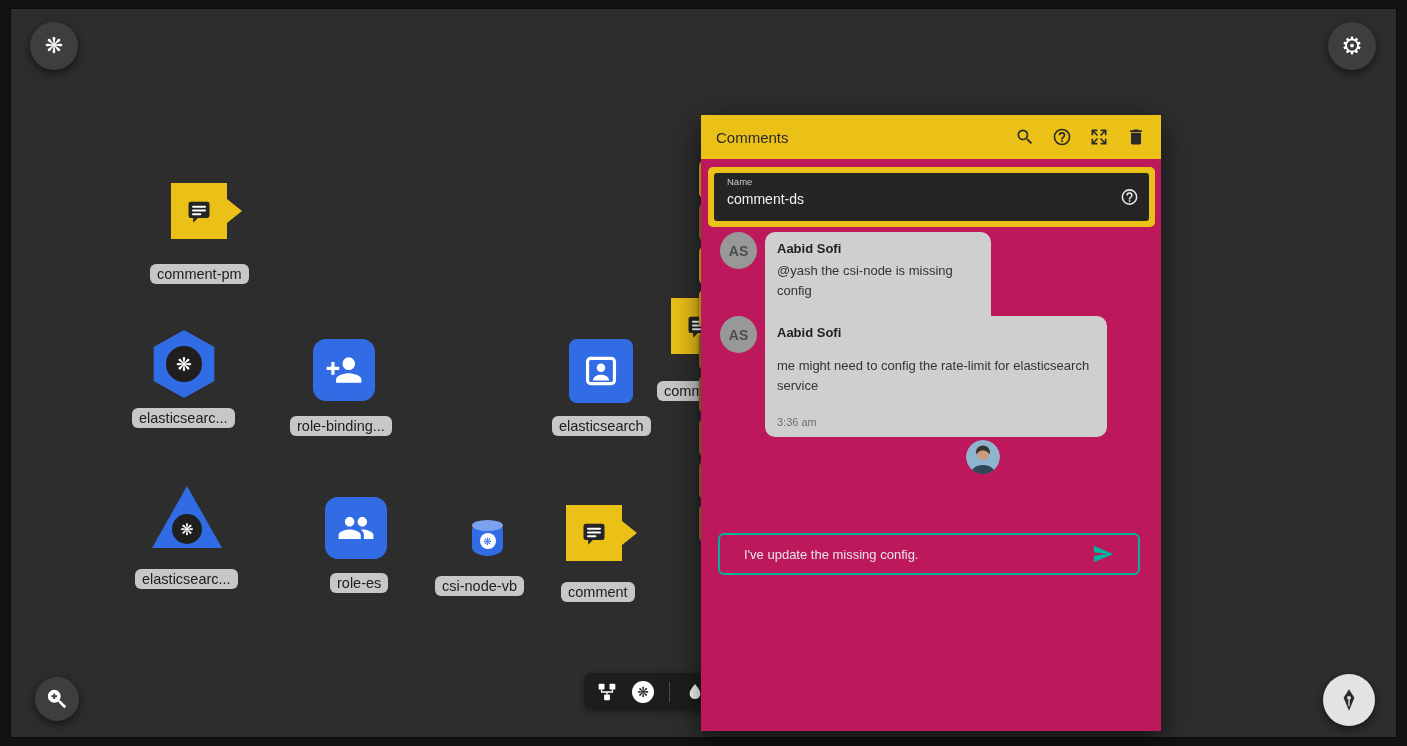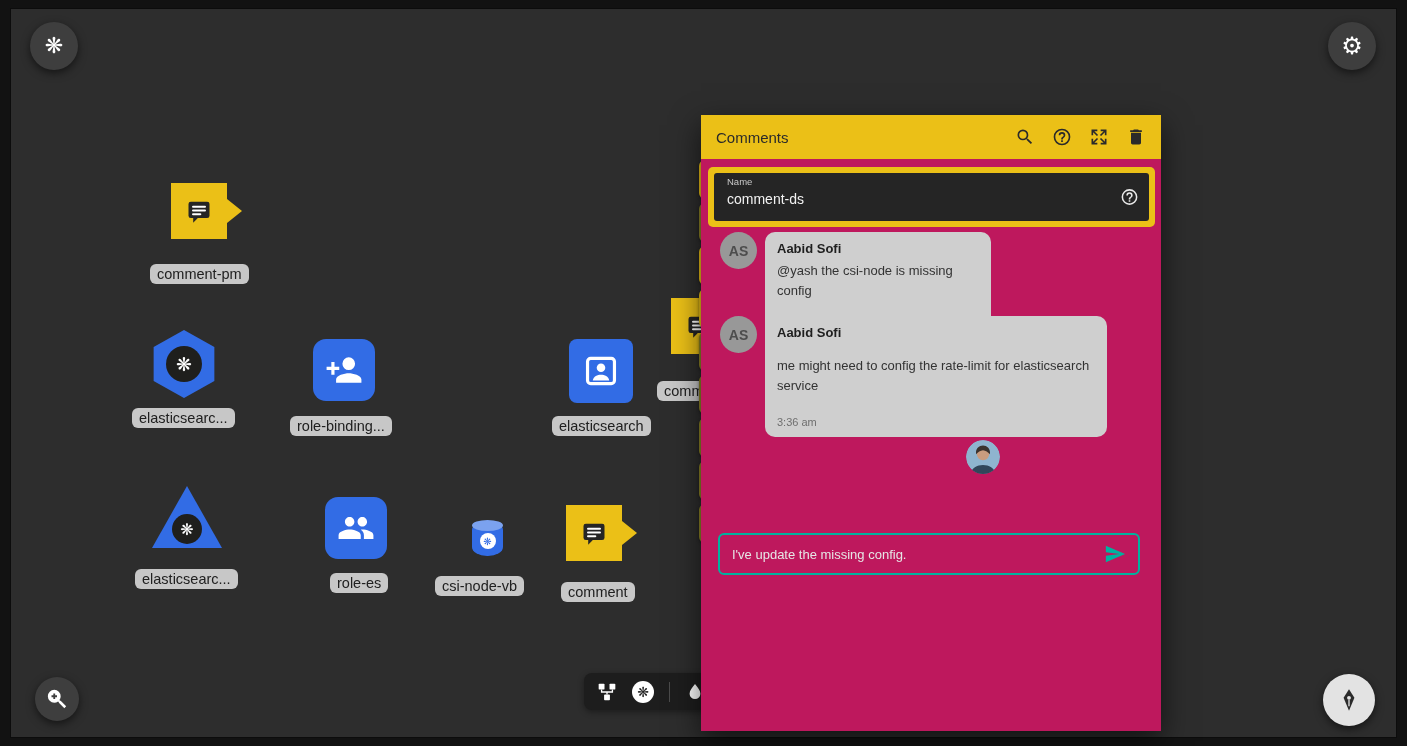--- a/index.html
+++ b/index.html
@@ -81,21 +81,21 @@
   .b2 .author{margin-bottom:16px;}
   .mtext{font-size:13px;color:#333;line-height:1.5;}
   .mtime{font-size:11px;color:#6f6f6f;margin-top:21px;}
   .bubble-dark{background:#3b4a52;width:132px;border-radius:10px;padding:8px 10px;}
   .bubble-dark .author{color:#fff;font-size:12.5px;margin-bottom:3px;}
   .bubble-dark .mtext{color:#cfd9de;font-size:12.5px;}
   .bubble-dark .mtime{color:#93a1a8;text-align:right;margin-top:3px;}
   .photo-avatar{width:34px;height:34px;border-radius:50%;overflow:hidden;flex:0 0 auto;}
 
   .chat-input{position:absolute;left:17px;top:418px;width:422px;height:42px;border:2px solid var(--teal);border-radius:6px;
-    display:flex;align-items:center;padding:0 12px;}
+    display:flex;align-items:center;padding:0 24px;}
   .chat-text{flex:1;background:transparent;border:0;outline:0;color:#e6e6e6;font-size:13px;font-family:inherit;}
   .send-btn{display:flex;margin-left:8px;}
   .send-btn svg{width:22px;height:22px;fill:var(--teal);}
 
   
   .dock{position:absolute;left:573px;top:664px;width:240px;height:37px;background:#1d1d1d;border-radius:8px;
     display:flex;align-items:center;justify-content:space-between;padding:0 13px;z-index:5;box-shadow:0 2px 6px rgba(0,0,0,.4);}
   .dock svg{width:20px;height:20px;display:block;}
   .dock-divider{width:1px;height:20px;background:#4a4a4a;}
   .k8s-disc{width:22px;height:22px;border-radius:50%;background:#fff;color:#1d1d1d;display:flex;align-items:center;

